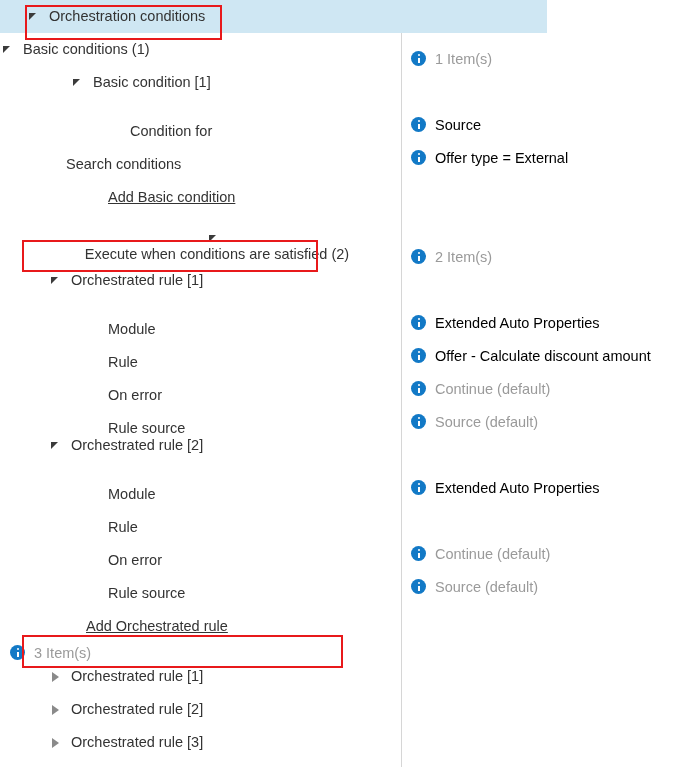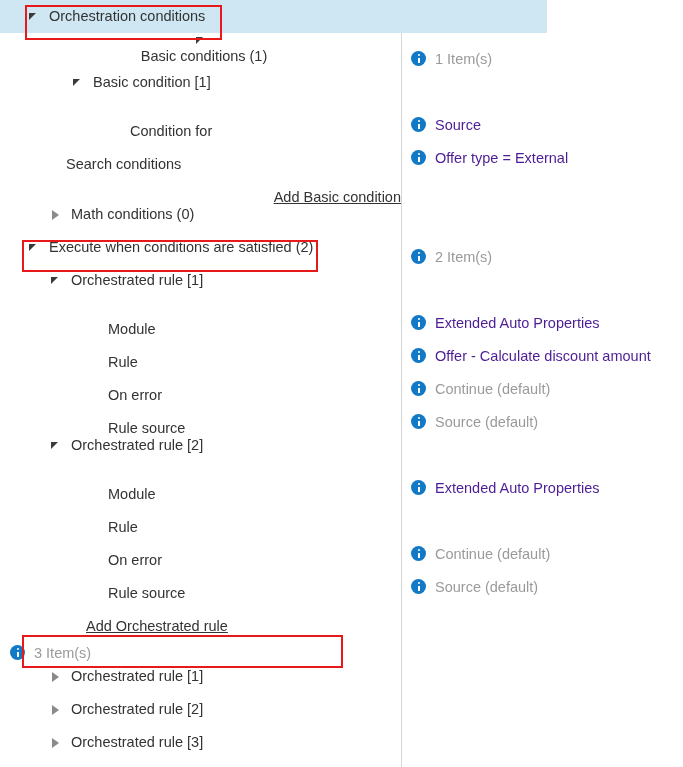--- a/index.html
+++ b/index.html
@@ -135,21 +135,21 @@
     position: absolute;
     left: 6.5px;
     top: 6.5px;
     width: 2px;
     height: 5.5px;
     background: #ffffff;
   }
 
   .value-text {
     font-size: 14.5px;
-    color: #4c1d95;
+    color: #000000;
     white-space: nowrap;
     line-height: 1;
   }
   .value-text.muted {
     color: #9a9a9a;
   }
 
   
   .annot {
     position: absolute;
@@ -167,21 +167,21 @@
   <div class="col-divider"></div>
   <div id="rows-host">
       <div class="row selected">
         <div class="label-cell" style="padding-left: 26px;">
           <span class="expander expanded"></span>
           <span class="node-label">Orchestration conditions</span>
         </div>
         <div class="value-cell"></div>
       </div>
       <div class="row">
-        <div class="label-cell" style=" flex-direction: column;">
+        <div class="label-cell" style="">
           <span class="expander expanded"></span>
           <span class="node-label">Basic conditions (1)</span>
         </div>
         <div class="value-cell">
           <span class="info-icon"></span>
           <span class="value-text muted">1 Item(s)</span>
         </div>
       </div>
       <div class="row">
         <div class="label-cell" style="padding-left: 70px;">
@@ -204,34 +204,30 @@
         <div class="label-cell" style="padding-left: 50px;">
           <span class="expander none"></span>
           <span class="node-label leaf">Search conditions</span>
         </div>
         <div class="value-cell">
           <span class="info-icon"></span>
           <span class="value-text">Offer type  =  External</span>
         </div>
       </div>
       <div class="row">
-        <div class="label-cell" style="padding-left: 92px; justify-content: flex-end;">
+        <div class="label-cell" style="padding-left: 92px;">
           <span class="expander none"></span>
           <span class="node-label leaf link">Add Basic condition</span>
         </div>
         <div class="value-cell"></div>
       </div>
       <div class="row">
-        <div class="label-cell" style="padding-left: 48px;">
-          <span class="expander collapsed"></span>
-          <span class="node-label">Math conditions (0)</span>
-        </div>
-      </div>
-      <div class="row">
-        <div class="label-cell" style="padding-left: 26px;">
+      </div>
+      <div class="row">
+        <div class="label-cell" style="padding-left: 26px; flex-direction: column;">
           <span class="expander expanded"></span>
           <span class="node-label">Execute when conditions are satisfied (2)</span>
         </div>
         <div class="value-cell">
           <span class="info-icon"></span>
           <span class="value-text muted">2 Item(s)</span>
         </div>
       </div>
       <div class="row">
         <div class="label-cell" style="padding-left: 48px;">

